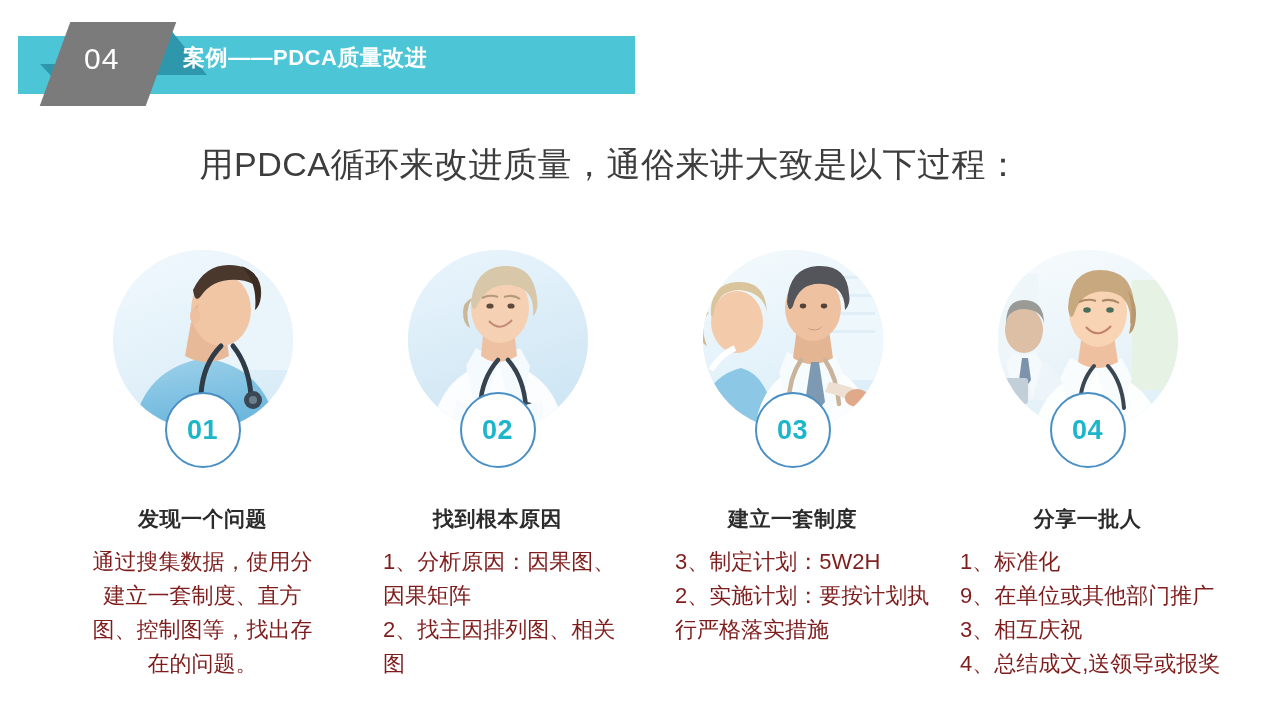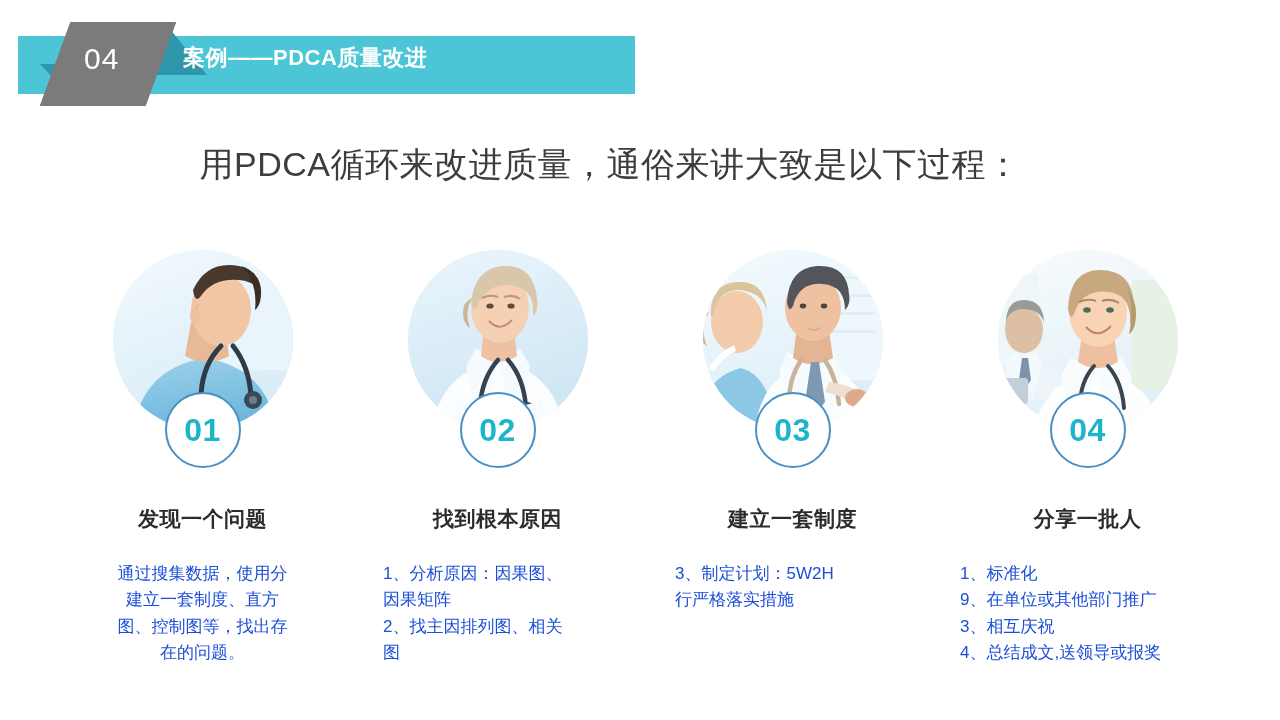--- a/index.html
+++ b/index.html
@@ -142,44 +142,44 @@
     height: 76px;
     border-radius: 50%;
     background: #ffffff;
     border: 2px solid #4a8fc4;
     display: flex;
     align-items: center;
     justify-content: center;
     box-sizing: border-box;
   }
   .badge-num {
-    font-size: 32px;
+    font-size: 27px;
     font-weight: bold;
     color: #1db5c9;
     letter-spacing: 0.5px;
     line-height: 1;
   }
 
   
   .col-title {
     margin-top: 75px;
     font-size: 21px;
     font-weight: bold;
     color: #2b2b2b;
     text-align: center;
     letter-spacing: 0.5px;
     white-space: nowrap;
   }
 
   
   .col-body {
-    margin-top: 28px;
-    font-size: 17px;
+    margin-top: 12px;
+    font-size: 22px;
     line-height: 1.55;
-    color: #1d4ed8;
+    color: #7f1d1d;
     width: 100%;
   }
   .col-body.center { text-align: center; }
   .col-body.left   { text-align: left; }
   .col-body .ln { display: block; white-space: nowrap; }
 
   
   .column:nth-child(1) .col-body { width: 230px; }
   .column:nth-child(2) .col-body { width: 245px; padding-left: 8px; box-sizing: border-box; }
   .column:nth-child(3) .col-body { width: 255px; padding-left: 10px; box-sizing: border-box; }
@@ -328,20 +328,21 @@
           <ellipse cx="154" cy="148" rx="12" ry="9" fill="#e0a98a"></ellipse>
         </svg>
       </div>
       <div class="badge">
         <span class="badge-num">03</span>
       </div>
     </div>
     <div class="col-title">建立一套制度</div>
     <div class="col-body left">
       <span class="ln">3、制定计划：5W2H</span>
+      <span class="ln">2、实施计划：要按计划执</span>
       <span class="ln">行严格落实措施</span>
     </div>
   </div>
 
   <div class="column">
     <div class="photo-wrap">
       <div class="photo">
         <svg viewBox="0 0 180 180" xmlns="http://www.w3.org/2000/svg">
           <defs>
             <linearGradient id="bg4" x1="0" y1="0" x2="0.3" y2="1">

